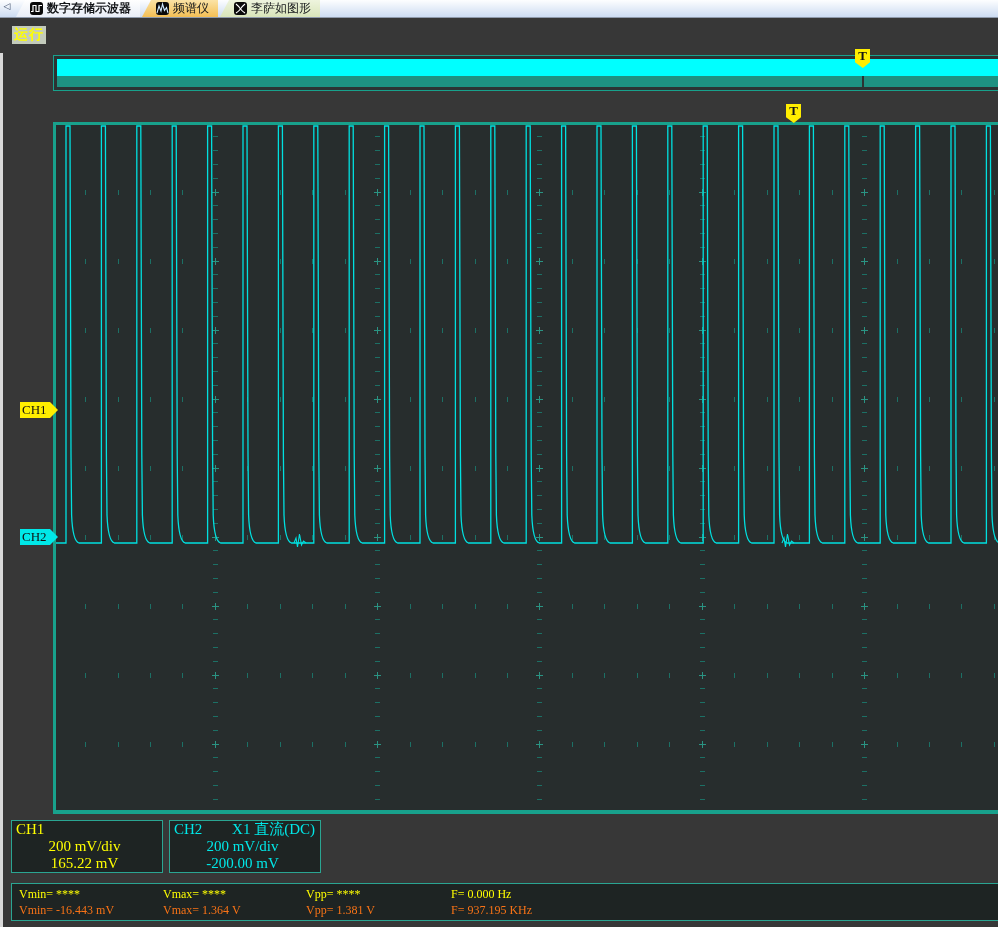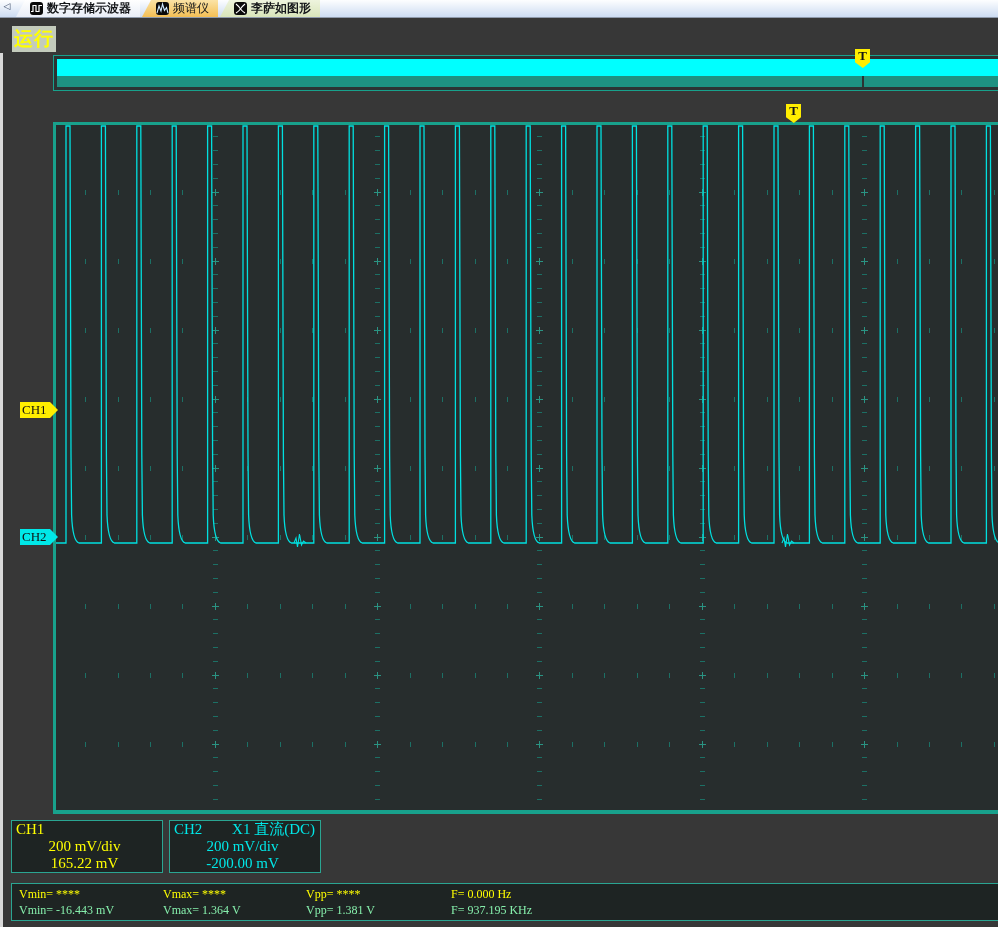--- a/index.html
+++ b/index.html
@@ -20,29 +20,29 @@
     font-size:9px; color:#3a4a66; padding-top:1px; cursor:default;
   }
   .tab{
     display:flex; align-items:center; gap:4px; padding:0 9px 0 14px; margin-left:2px;
     clip-path:polygon(9px 0, 100% 0, 100% 100%, 0 100%);
     white-space:nowrap;
     text-align:center;
   }
   .tab-active{ background:linear-gradient(#ffffff,#e9eef7); font-weight:bold; }
   .tab-orange{ background:linear-gradient(#fbe3a6,#f3bf55); }
-  .tab-green{ background:linear-gradient(#eef4de,#d9e5ba);font-weight:bold; }
+  .tab-green{ background:linear-gradient(#eef4de,#d9e5ba); }
   .tabicon{ width:13px; height:13px; background:#0a0a0a; border-radius:3px; flex:0 0 auto; }
   .tabicon svg{ display:block; }
   
   .left-strip{ position:absolute; left:0; top:53px; width:3px; height:874px; background:#d9d9d9; }
   
   .run-badge{
     position:absolute; left:12px; top:26px; padding:0 2px;
-    background:#c3cbbc; color:#ffff00; font-size:19px; font-weight:bold; letter-spacing:1px;
+    background:#c3cbbc; color:#ffff00; font-size:14px; font-weight:bold; letter-spacing:1px;
   }
   
   .ovbar{
     position:absolute; left:53px; top:55px; width:945px; height:36px;
     box-sizing:border-box; border:1px solid #18a18c; border-right:none;
     background:#2c3232;
   }
   .ov-cyan{ position:absolute; left:3px; top:3px; right:0; height:17px; background:#00ffff; }
   .ov-teal{ position:absolute; left:3px; top:20px; right:0; height:11px; background:#1e9181; }
   .ov-trigline{ position:absolute; left:808px; top:20px; width:2px; height:13px; background:#2c3232; }
@@ -80,21 +80,21 @@
   .chbox .l1{ display:flex; justify-content:space-between; padding:0 5px 0 4px; }
   .chbox .r{ text-align:center; padding-right:5px; }
   
   .measure{
     position:absolute; left:11px; top:883px; width:987px; height:38px;
     box-sizing:border-box; border:1px solid #2aa592; border-right:none;
     background:#1e2423; font-size:12px;
   }
   .mrow{ position:absolute; left:0; width:100%; height:17px; line-height:17px; }
   .mrow-1{ top:2px; color:#ffff00; }
-  .mrow-2{ top:18px; color:#86efac; }
+  .mrow-2{ top:18px; color:#f97316; }
   .mcell{ position:absolute; white-space:nowrap; }
   .mc0{ left:7px; } .mc1{ left:151px; } .mc2{ left:294px;text-align:center; } .mc3{ left:439px; }
 </style>
 </head>
 <body>
 
 <div class="tabbar">
   <div class="tabscroll">◁</div>
   <div class="tab tab-active">
     <span class="tabicon">

